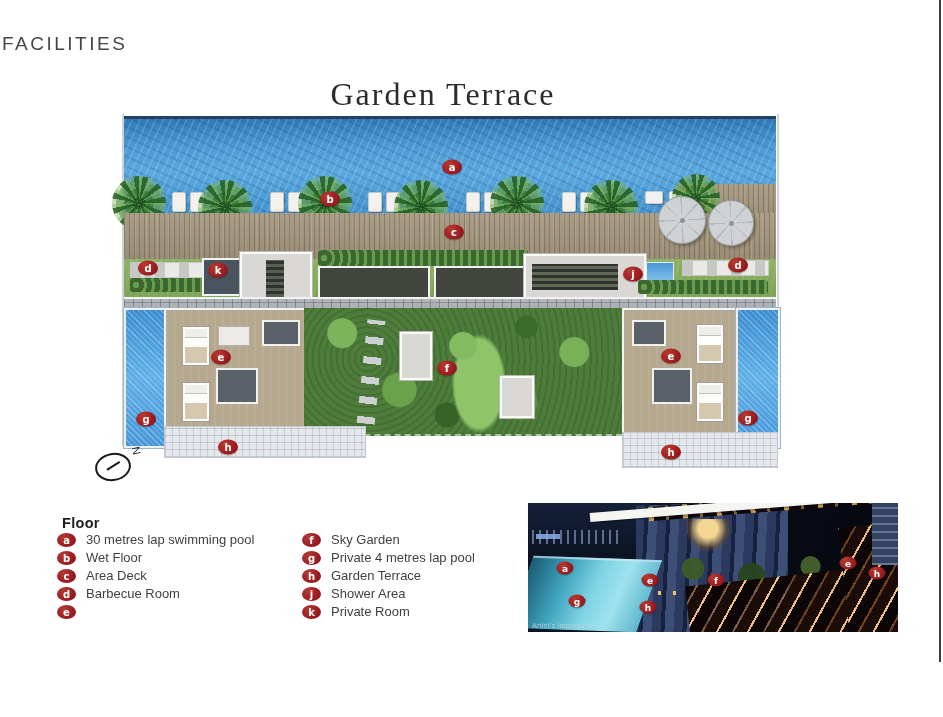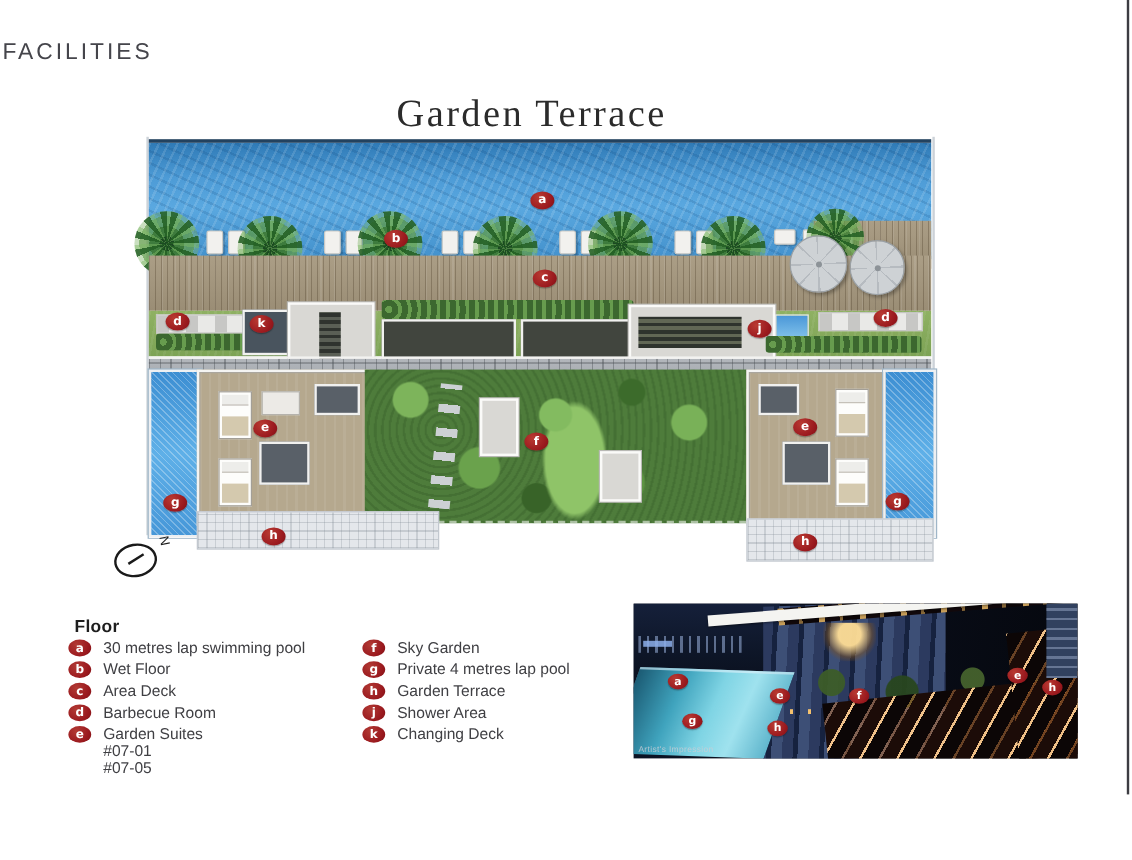--- a/index.html
+++ b/index.html
@@ -242,21 +242,20 @@
     <div class="legend-row">
       <span class="badge">c</span>
       <span class="legend-text">Area Deck</span>
     </div>
     <div class="legend-row">
       <span class="badge">d</span>
       <span class="legend-text">Barbecue Room</span>
     </div>
     <div class="legend-row">
       <span class="badge">e</span>
-      <span class="legend-text">Garden Suites<div class="legend-extra">#07-01</div><div class="legend-extra">#07-05</div></span>
     </div>
   </div>
 <div class="abs legend-col" id="legend-col-1" style="left:302px;">
     <div class="legend-row">
       <span class="badge">f</span>
       <span class="legend-text">Sky Garden</span>
     </div>
     <div class="legend-row">
       <span class="badge">g</span>
       <span class="legend-text">Private 4 metres lap pool</span>
@@ -264,21 +263,21 @@
     <div class="legend-row">
       <span class="badge">h</span>
       <span class="legend-text">Garden Terrace</span>
     </div>
     <div class="legend-row">
       <span class="badge">j</span>
       <span class="legend-text">Shower Area</span>
     </div>
     <div class="legend-row">
       <span class="badge">k</span>
-      <span class="legend-text">Changing Deck</span>
+      <span class="legend-text">Private Room</span>
     </div>
   </div>
 
 <div class="abs photo">
   <div class="abs ph-sky"></div>
   <div class="abs ph-city"></div>
   <div class="abs ph-sign"></div>
   <div class="abs ph-towers"></div>
   <div class="abs ph-overhang"></div>
   <div class="abs ph-band"></div>

